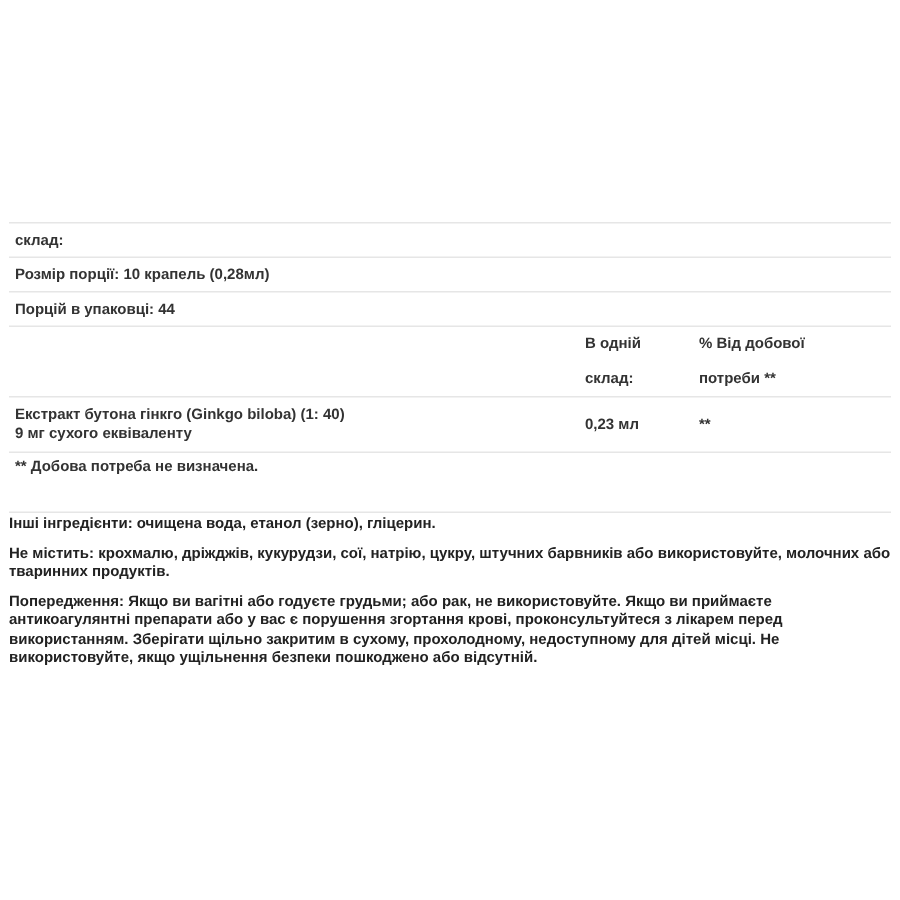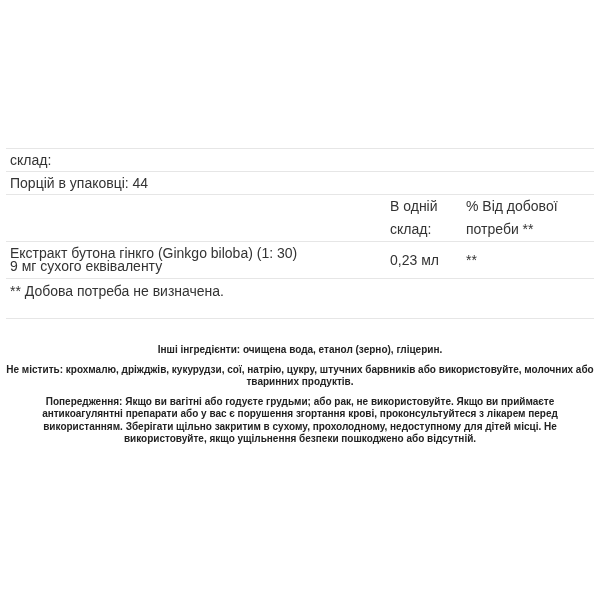--- a/index.html
+++ b/index.html
@@ -2,63 +2,66 @@
 <html><head>
   <meta charset="utf-8">
   <style>
     html, body { margin: 0; padding: 0; background: #ffffff; }
     body {
       width: 600px; height: 600px; position: relative; overflow: hidden;
       font-family: "Liberation Sans", sans-serif; color: #333333;
     }
     .facts {
       position: absolute; left: 6px; top: 148px; width: 588px;
-      border-collapse: collapse; font-size: 14px; color: #333;
+      border-collapse: collapse; font-size: 10px; color: #333; font-weight: bold;
     }
     .facts td {
       border-top: 1px solid #e6e6e6; padding: 0 4px; vertical-align: middle;
     }
     .facts tr.last td { border-bottom: 1px solid #e6e6e6; }
     .row-simple td { height: 22px; }
     .row-head td { height: 45px; vertical-align: top; line-height: 23px; padding-top: 0; }
     .row-ing td { height: 36px; line-height: 13px; }
     .row-foot td { height: 35px; vertical-align: top; padding-top: 4px; margin-left: 19px; }
     .col-name { width: 372px; }
     .col-amt { width: 68px; margin-left: 17px; }
     .notes {
       position: absolute; left: 6px; top: 344px; width: 588px;
-      font-size: 10px; font-weight: bold; color: #222; line-height: 12.5px; text-align: center;
+      font-size: 10px; font-weight: bold; color: #222; line-height: 12.5px;
     }
     .notes p { margin: 0 0 7px 0; }
   </style>
 </head>
 <body>
 
 <table class="facts">
   <tbody>
       <tr class="row-simple">
     <td colspan="3">склад:</td>
+  </tr>
+  <tr class="row-simple">
+    <td colspan="3">Розмір порції: 10 крапель (0,28мл)</td>
   </tr>
   <tr class="row-simple">
     <td colspan="3">Порцій в упаковці: 44</td>
   </tr>
   <tr class="row-head">
     <td class="col-name"></td>
     <td class="col-amt">
       <div>В одній</div>
       <div>склад:</div>
     </td>
     <td>
       <div>% Від добової</div>
       <div>потреби **</div>
     </td>
   </tr>
   <tr class="row-ing">
     <td class="col-name">
-      <div>Екстракт бутона гінкго (Ginkgo biloba) (1: 30)</div>
+      <div>Екстракт бутона гінкго (Ginkgo biloba) (1: 40)</div>
       <div>9 мг сухого еквіваленту</div>
     </td>
     <td class="col-amt">0,23 мл</td>
     <td>**</td>
   </tr>
   <tr class="row-foot last">
     <td colspan="3">** Добова потреба не визначена.</td>
   </tr>
 </tbody>
   </table>

